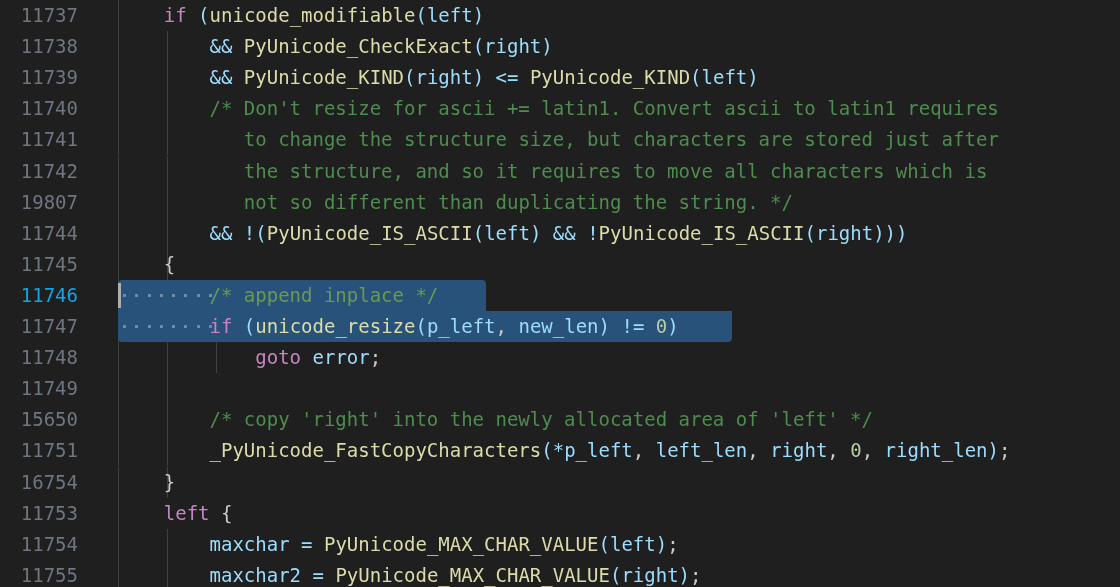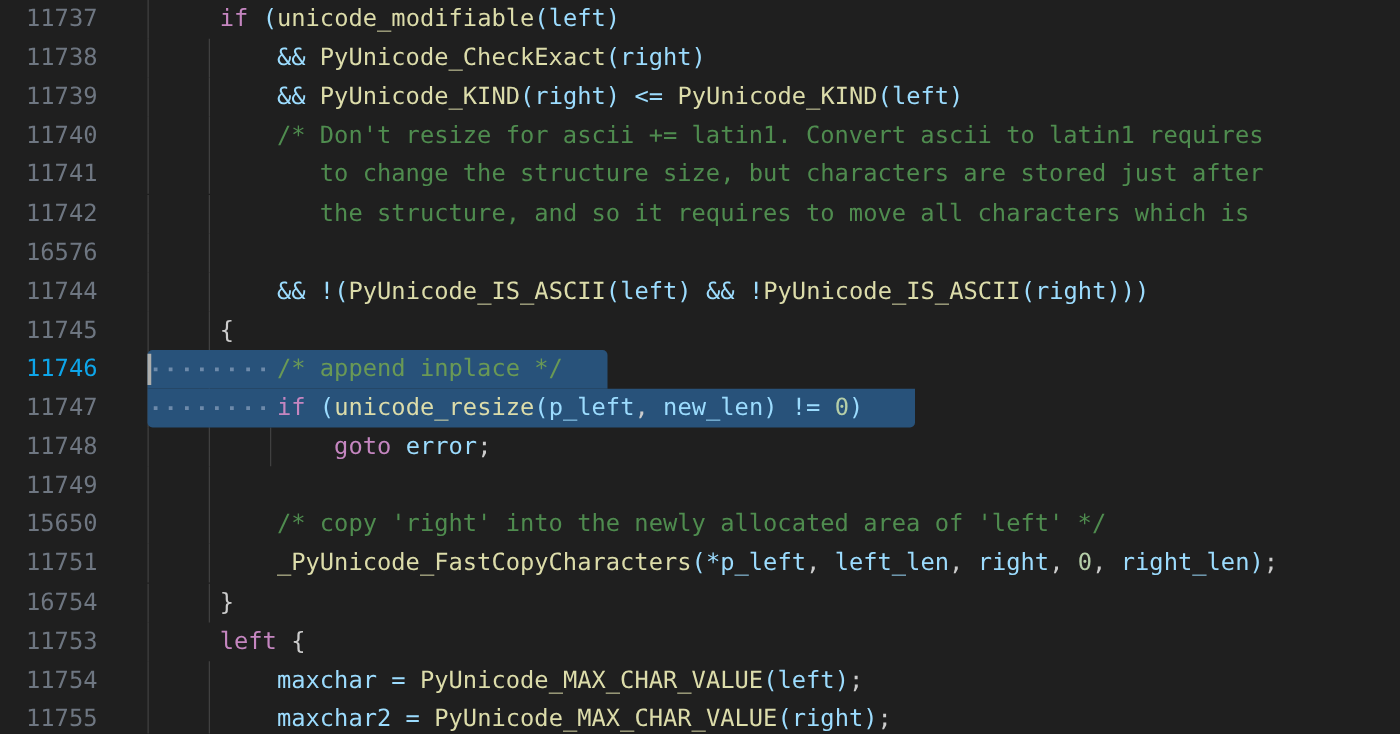--- a/index.html
+++ b/index.html
@@ -51,21 +51,20 @@
   
   .code {
     position: absolute;
     left: 118px;
     top: 0;
     height: 31.1px;
     line-height: 31.1px;
     white-space: pre;
     color: #cccccc;
     z-index: 3;
-    padding-left: 12px;
   }
 
   
   .guides {
     position: absolute;
     left: 0; top: 0;
     width: 1120px; height: 31.1px;
     z-index: 1;
     pointer-events: none;
   }
@@ -129,21 +128,21 @@
 </head>
 <body>
 
 <div id="editor">
     <div class="line" style="top: 0px; position: absolute; left: 0px; width: 1120px;"><div class="guides"><div class="guide" style="left: 118px;"></div></div><div class="gutter">11737</div><div class="code"><span class="t-plain">    </span><span class="t-kw">if</span><span class="t-plain"> </span><span class="t-paren">(</span><span class="t-fn">unicode_modifiable</span><span class="t-paren">(</span><span class="t-var">left</span><span class="t-paren">)</span></div></div>
     <div class="line" style="top: 31.1px; position: absolute; left: 0px; width: 1120px;"><div class="guides"><div class="guide" style="left: 118px;"></div><div class="guide" style="left: 167.08px;"></div></div><div class="gutter">11738</div><div class="code"><span class="t-plain">        </span><span class="t-op">&amp;&amp;</span><span class="t-plain"> </span><span class="t-fn">PyUnicode_CheckExact</span><span class="t-paren">(</span><span class="t-var">right</span><span class="t-paren">)</span></div></div>
     <div class="line" style="top: 62.2px; position: absolute; left: 0px; width: 1120px;"><div class="guides"><div class="guide" style="left: 118px;"></div><div class="guide" style="left: 167.08px;"></div></div><div class="gutter">11739</div><div class="code"><span class="t-plain">        </span><span class="t-op">&amp;&amp;</span><span class="t-plain"> </span><span class="t-fn">PyUnicode_KIND</span><span class="t-paren">(</span><span class="t-var">right</span><span class="t-paren">)</span><span class="t-plain"> </span><span class="t-op">&lt;=</span><span class="t-plain"> </span><span class="t-fn">PyUnicode_KIND</span><span class="t-paren">(</span><span class="t-var">left</span><span class="t-paren">)</span></div></div>
     <div class="line" style="top: 93.3px; position: absolute; left: 0px; width: 1120px;"><div class="guides"><div class="guide" style="left: 118px;"></div><div class="guide" style="left: 167.08px;"></div></div><div class="gutter">11740</div><div class="code"><span class="t-plain">        </span><span class="t-cmt">/* Don't resize for ascii += latin1. Convert ascii to latin1 requires</span></div></div>
     <div class="line" style="top: 124.4px; position: absolute; left: 0px; width: 1120px;"><div class="guides"><div class="guide" style="left: 118px;"></div><div class="guide" style="left: 167.08px;"></div></div><div class="gutter">11741</div><div class="code"><span class="t-plain">           </span><span class="t-cmt">to change the structure size, but characters are stored just after</span></div></div>
     <div class="line" style="top: 155.5px; position: absolute; left: 0px; width: 1120px;"><div class="guides"><div class="guide" style="left: 118px;"></div><div class="guide" style="left: 167.08px;"></div></div><div class="gutter">11742</div><div class="code"><span class="t-plain">           </span><span class="t-cmt">the structure, and so it requires to move all characters which is</span></div></div>
-    <div class="line" style="top: 186.6px; position: absolute; left: 0px; width: 1120px;"><div class="guides"><div class="guide" style="left: 118px;"></div><div class="guide" style="left: 167.08px;"></div></div><div class="gutter">16576</div><div class="code"><span class="t-plain">           </span></div></div>
+    <div class="line" style="top: 186.6px; position: absolute; left: 0px; width: 1120px;"><div class="guides"><div class="guide" style="left: 118px;"></div><div class="guide" style="left: 167.08px;"></div></div><div class="gutter">19807</div><div class="code"><span class="t-plain">           </span><span class="t-cmt">not so different than duplicating the string. */</span></div></div>
     <div class="line" style="top: 217.7px; position: absolute; left: 0px; width: 1120px;"><div class="guides"><div class="guide" style="left: 118px;"></div><div class="guide" style="left: 167.08px;"></div></div><div class="gutter">11744</div><div class="code"><span class="t-plain">        </span><span class="t-op">&amp;&amp;</span><span class="t-plain"> </span><span class="t-op">!</span><span class="t-paren">(</span><span class="t-fn">PyUnicode_IS_ASCII</span><span class="t-paren">(</span><span class="t-var">left</span><span class="t-paren">)</span><span class="t-plain"> </span><span class="t-op">&amp;&amp;</span><span class="t-plain"> </span><span class="t-op">!</span><span class="t-fn">PyUnicode_IS_ASCII</span><span class="t-paren">(</span><span class="t-var">right</span><span class="t-paren">)))</span></div></div>
     <div class="line" style="top: 248.8px; position: absolute; left: 0px; width: 1008px;"><div class="guides"><div class="guide" style="left: 118px;"></div><div class="guide" style="left: 167.08px;"></div></div><div class="gutter">11745</div><div class="code"><span class="t-plain">    </span><span class="t-punc">{</span></div></div>
     <div class="line active" style="top: 279.9px; position: absolute; left: 0px; width: 1120px;"><div class="guides"><div class="guide" style="left: 118px;"></div><div class="guide" style="left: 167.08px;"></div></div><div class="sel-layer"><div class="sel r-top" style="left: 118px; width: 368.1px; background: rgb(40, 82, 122);"></div></div><div class="ws-dot" style="left: 123.135px; background: rgb(109, 138, 170);"></div><div class="ws-dot" style="left: 135.405px; background: rgb(109, 138, 170);"></div><div class="ws-dot" style="left: 147.675px; background: rgb(109, 138, 170);"></div><div class="ws-dot" style="left: 159.945px; background: rgb(109, 138, 170);"></div><div class="ws-dot" style="left: 172.215px; background: rgb(109, 138, 170);"></div><div class="ws-dot" style="left: 184.485px; background: rgb(109, 138, 170);"></div><div class="ws-dot" style="left: 196.755px; background: rgb(109, 138, 170);"></div><div class="ws-dot" style="left: 209.025px; background: rgb(109, 138, 170);"></div><div class="gutter">11746</div><div class="code"><span class="t-plain">        </span><span class="t-cmt-sel">/* append inplace */</span></div><div class="caret" style="left: 118px; background: rgb(174, 175, 173);"></div></div>
     <div class="line" style="top: 311px; position: absolute; left: 0px; width: 1120px;"><div class="guides"><div class="guide" style="left: 118px;"></div><div class="guide" style="left: 167.08px;"></div></div><div class="sel-layer"><div class="sel r-bottom" style="left: 118px; width: 613.5px; background: rgb(40, 82, 122);"></div></div><div class="ws-dot" style="left: 123.135px; background: rgb(109, 138, 170);"></div><div class="ws-dot" style="left: 135.405px; background: rgb(109, 138, 170);"></div><div class="ws-dot" style="left: 147.675px; background: rgb(109, 138, 170);"></div><div class="ws-dot" style="left: 159.945px; background: rgb(109, 138, 170);"></div><div class="ws-dot" style="left: 172.215px; background: rgb(109, 138, 170);"></div><div class="ws-dot" style="left: 184.485px; background: rgb(109, 138, 170);"></div><div class="ws-dot" style="left: 196.755px; background: rgb(109, 138, 170);"></div><div class="ws-dot" style="left: 209.025px; background: rgb(109, 138, 170);"></div><div class="gutter">11747</div><div class="code"><span class="t-plain">        </span><span class="t-kw">if</span><span class="t-plain"> </span><span class="t-paren">(</span><span class="t-fn">unicode_resize</span><span class="t-paren">(</span><span class="t-var">p_left</span><span class="t-punc">,</span><span class="t-plain"> </span><span class="t-var">new_len</span><span class="t-paren">)</span><span class="t-plain"> </span><span class="t-op">!=</span><span class="t-plain"> </span><span class="t-num">0</span><span class="t-paren">)</span></div></div>
     <div class="line" style="top: 342.1px; position: absolute; left: 0px; width: 1120px;"><div class="guides"><div class="guide" style="left: 118px;"></div><div class="guide" style="left: 167.08px;"></div><div class="guide" style="left: 216.16px;"></div></div><div class="gutter">11748</div><div class="code"><span class="t-plain">            </span><span class="t-kw">goto</span><span class="t-plain"> </span><span class="t-var">error</span><span class="t-punc">;</span></div></div>
     <div class="line" style="top: 373.2px; position: absolute; left: 0px; width: 956px;"><div class="guides"><div class="guide" style="left: 118px;"></div><div class="guide" style="left: 167.08px;"></div></div><div class="gutter">11749</div><div class="code"></div></div>
     <div class="line" style="top: 404.3px; position: absolute; left: 0px; width: 1120px;"><div class="guides"><div class="guide" style="left: 118px;"></div><div class="guide" style="left: 167.08px;"></div></div><div class="gutter">15650</div><div class="code"><span class="t-plain">        </span><span class="t-cmt">/* copy 'right' into the newly allocated area of 'left' */</span></div></div>
     <div class="line" style="top: 435.4px; position: absolute; left: 0px; width: 1120px;"><div class="guides"><div class="guide" style="left: 118px;"></div><div class="guide" style="left: 167.08px;"></div></div><div class="gutter">11751</div><div class="code"><span class="t-plain">        </span><span class="t-fn">_PyUnicode_FastCopyCharacters</span><span class="t-paren">(</span><span class="t-op">*</span><span class="t-var">p_left</span><span class="t-punc">,</span><span class="t-plain"> </span><span class="t-var">left_len</span><span class="t-punc">,</span><span class="t-plain"> </span><span class="t-var">right</span><span class="t-punc">,</span><span class="t-plain"> </span><span class="t-num">0</span><span class="t-punc">,</span><span class="t-plain"> </span><span class="t-var">right_len</span><span class="t-paren">)</span><span class="t-punc">;</span></div></div>
     <div class="line" style="top: 466.5px; position: absolute; left: 0px; width: 1120px;"><div class="guides"><div class="guide" style="left: 118px;"></div><div class="guide" style="left: 167.08px;"></div></div><div class="gutter">16754</div><div class="code"><span class="t-plain">    </span><span class="t-punc">}</span></div></div>
     <div class="line" style="top: 497.6px; position: absolute; left: 0px; width: 1120px;"><div class="guides"><div class="guide" style="left: 118px;"></div></div><div class="gutter">11753</div><div class="code"><span class="t-plain">    </span><span class="t-kw">left</span><span class="t-plain"> </span><span class="t-punc">{</span></div></div>

